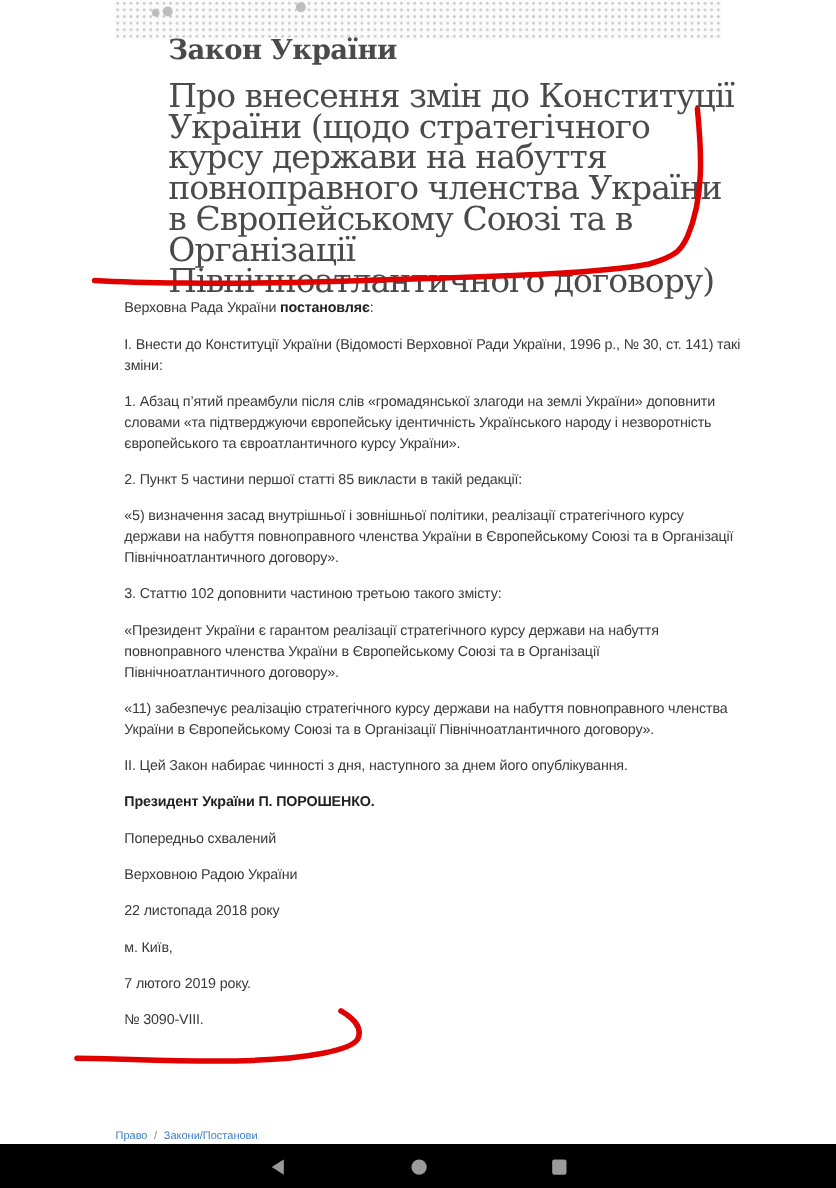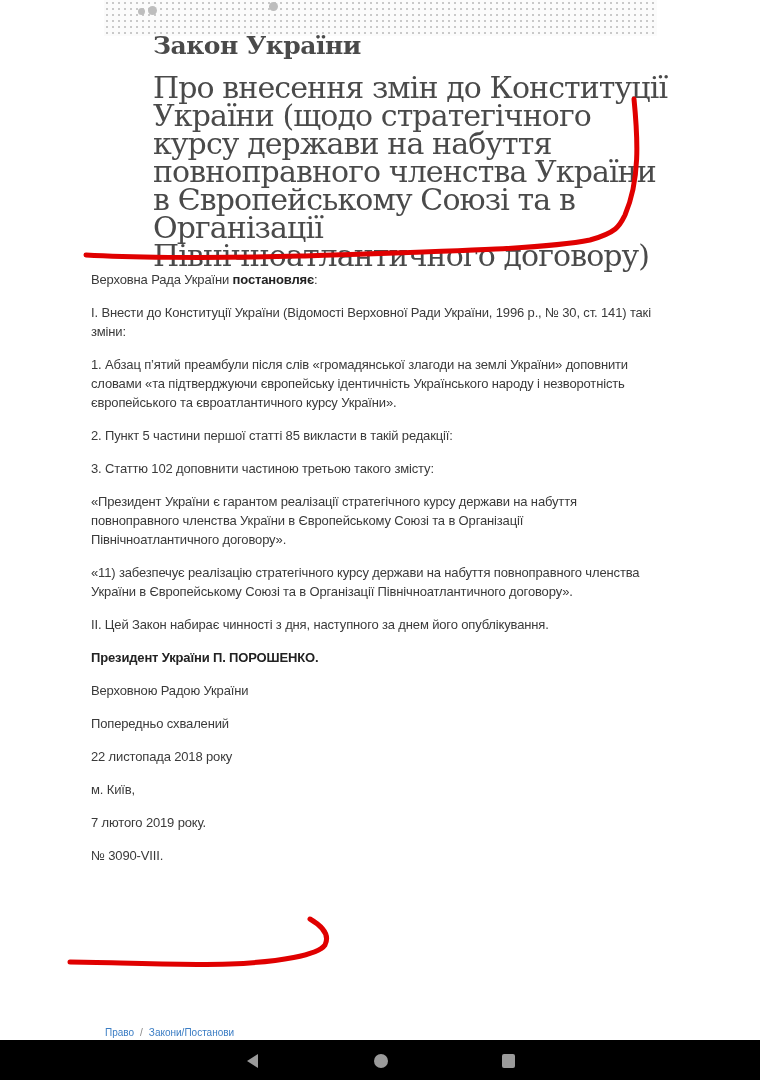--- a/index.html
+++ b/index.html
@@ -28,21 +28,21 @@
     font-size: 25px; color: #4a4a4a; margin: 0; line-height: 32px;
     letter-spacing: -0.5px;
   }
   .title {
     font-family: "DejaVu Serif", serif;
     font-size: 30px; line-height: 28px; color: #4a4a4a;
     margin: 12px 0 0 0; letter-spacing: -0.9px; font-weight: normal;
     width: 520px;
   }
   .body {
-    position: absolute; left: 91px; top: 270px; width: 560px;
+    position: absolute; left: 113px; top: 270px; width: 560px;
     font-size: 13px; line-height: 19px; color: #3a3a3a;
     font-family: "Liberation Sans Narrow", "Liberation Sans", sans-serif;
   }
   .body p { margin: 0 0 14px 0; letter-spacing: -0.15px; }
   .body b { font-weight: bold; color: #222; }
   .breadcrumb {
     position: absolute; left: 105px; top: 1027px; font-size: 10px; color: #3b7dc4; text-align: right;
   }
   .breadcrumb a { color: #3b7dc4; text-decoration: none; }
   .breadcrumb .sep { color: #888; margin: 0 6px; }
@@ -76,27 +76,28 @@
 <div class="content">
   <h2 class="kicker">Закон України</h2>
   <h1 class="title">Про внесення змін до Конституції України (щодо стратегічного курсу держави на набуття повноправного членства України в Європейському Союзі та в Організації Північноатлантичного договору)</h1>
 </div>
 
 <div class="body">
   <p><span>Верховна Рада України </span><b>постановляє</b><span>:</span></p>
   <p>I. Внести до Конституції України (Відомості Верховної Ради України, 1996 р., № 30, ст. 141) такі зміни:</p>
   <p>1. Абзац п’ятий преамбули після слів «громадянської злагоди на землі України» доповнити словами «та підтверджуючи європейську ідентичність Українського народу і незворотність європейського та євроатлантичного курсу України».</p>
   <p>2. Пункт 5 частини першої статті 85 викласти в такій редакції:</p>
+  <p>«5) визначення засад внутрішньої і зовнішньої політики, реалізації стратегічного курсу держави на набуття повноправного членства України в Європейському Союзі та в Організації Північноатлантичного договору».</p>
   <p>3. Статтю 102 доповнити частиною третьою такого змісту:</p>
   <p>«Президент України є гарантом реалізації стратегічного курсу держави на набуття повноправного членства України в Європейському Союзі та в Організації Північноатлантичного договору».</p>
   <p>«11) забезпечує реалізацію стратегічного курсу держави на набуття повноправного членства України в Європейському Союзі та в Організації Північноатлантичного договору».</p>
   <p>II. Цей Закон набирає чинності з дня, наступного за днем його опублікування.</p>
   <p><b>Президент України П. ПОРОШЕНКО.</b></p>
+  <p>Попередньо схвалений</p>
   <p>Верховною Радою України</p>
-  <p>Попередньо схвалений</p>
   <p>22 листопада 2018 року</p>
   <p>м. Київ,</p>
   <p>7 лютого 2019 року.</p>
   <p>№ 3090-VIII.</p>
 </div>
 
 <div class="breadcrumb">
   <a>Право</a><span class="sep">/</span><a>Закони/Постанови</a>
 </div>
 

